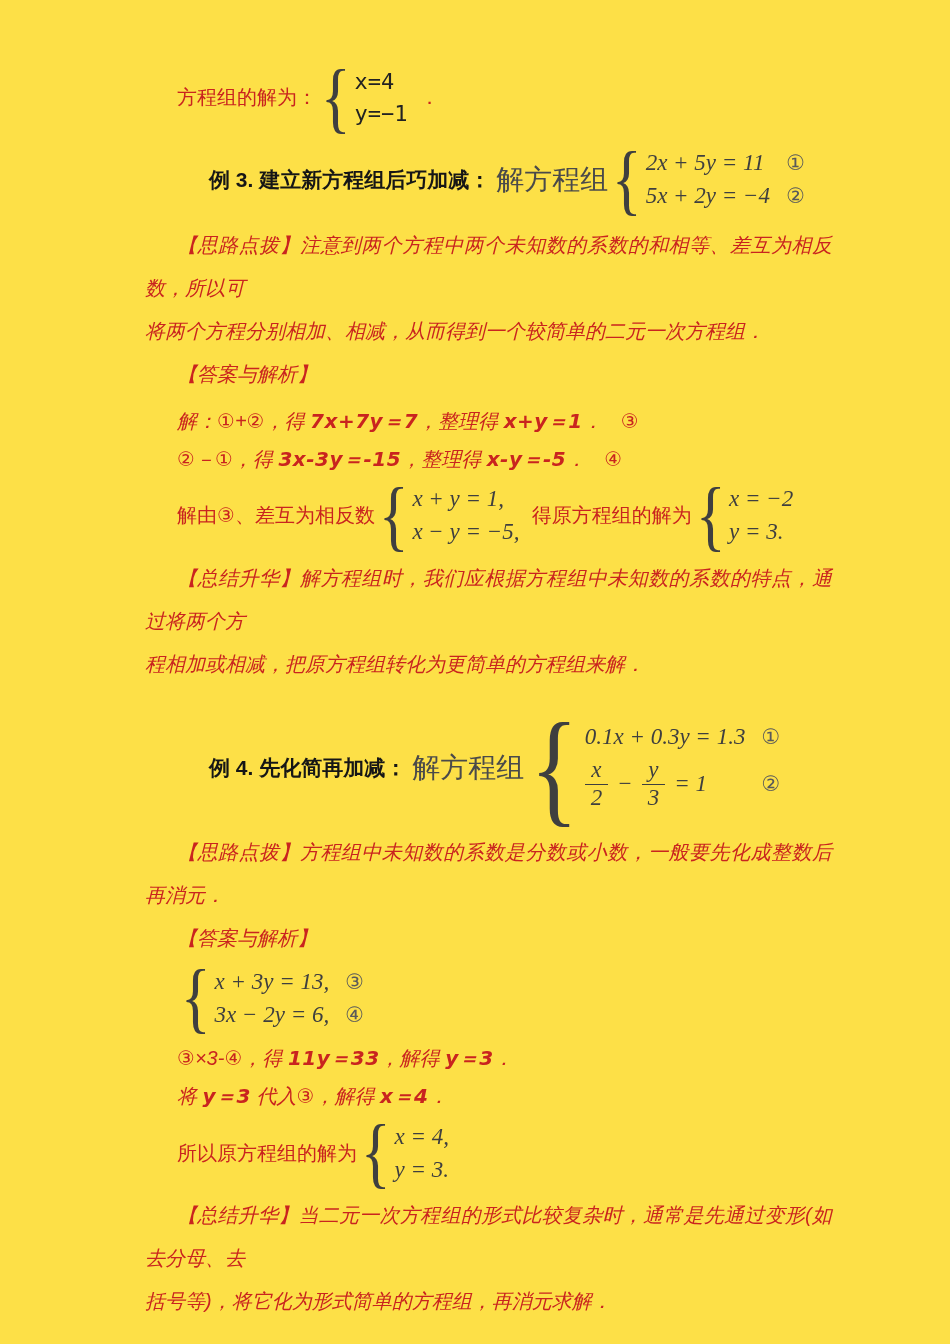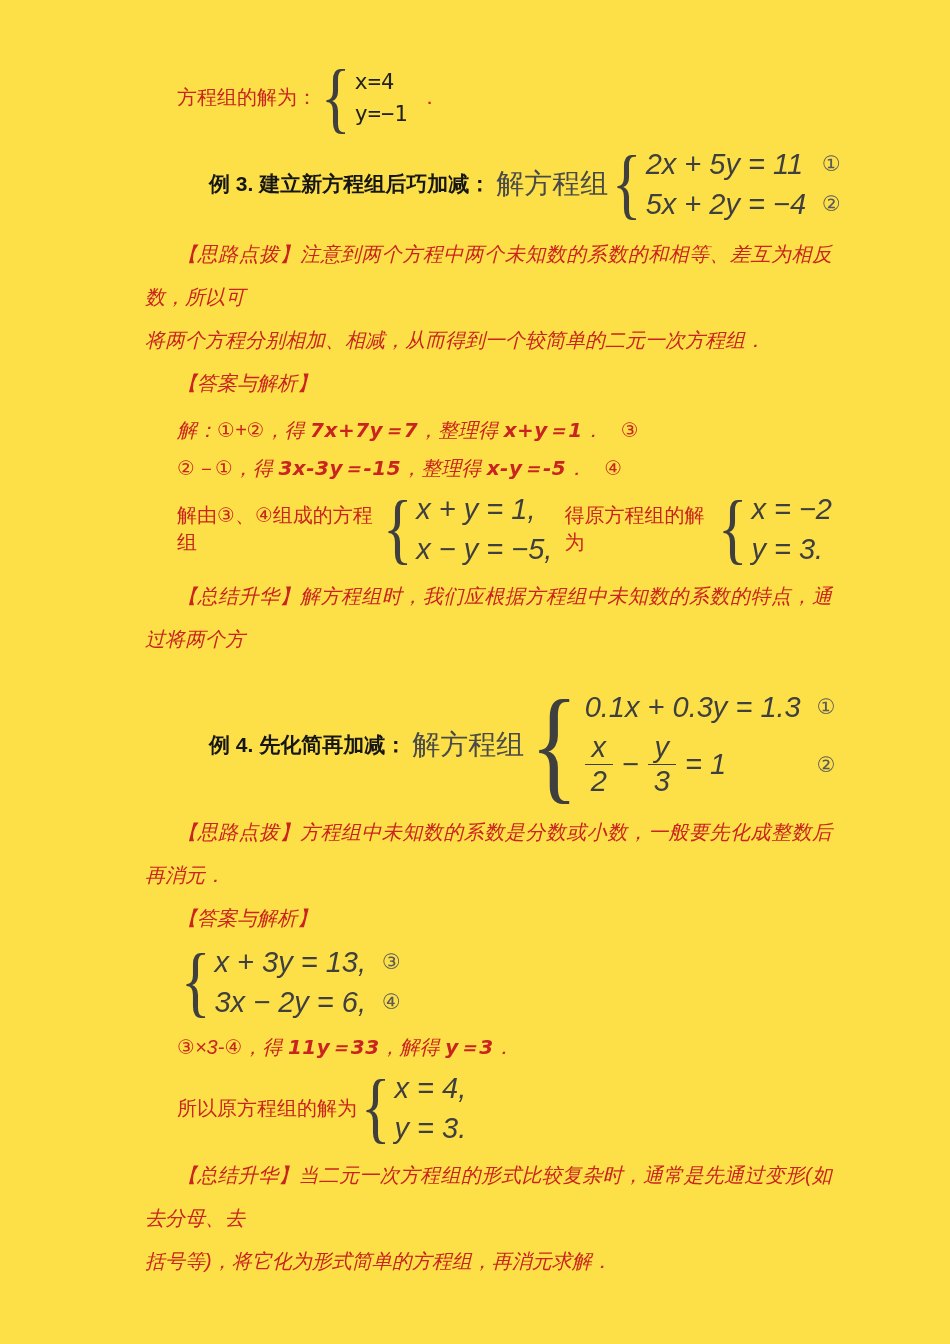--- a/index.html
+++ b/index.html
@@ -11,22 +11,22 @@
   }
   .red  { color:#c9241f; }
   .para { margin:0; line-height:43px; text-align:justify;font-style:italic; }
   .tind { text-indent:32px; }
   .ind  { padding-left:32px; }
   .mixline { display:flex; align-items:center; padding-left:32px; }
   .stepline { line-height:38px; }
   
   .bm { font-family:"DejaVu Sans","Liberation Sans",sans-serif; font-weight:700; letter-spacing:0.5px; }
   
-  .math { font-family:Liberation Sans, sans-serif; font-style:italic;
-          color:#3f3f3f; font-size:29px; white-space:nowrap; }
+  .math { font-family:Liberation Serif, serif; font-style:italic;
+          color:#3f3f3f; font-size:23px; white-space:nowrap; }
   .mnum { font-style:normal; font-family:"DejaVu Sans",sans-serif; color:#5a5a5a; font-size:21px; }
   .mono { font-family:"DejaVu Sans Mono","Liberation Mono",monospace; font-style:normal;
           color:#222222; font-size:22px; }
   .sys  { display:inline-flex; align-items:center; }
   .brace{ font-family:"Liberation Serif",serif; font-weight:400; color:#3f3f3f;
           line-height:0.82; display:inline-block; transform:scaleX(0.8); transform-origin:center; }
   .b2 { font-size:78px; }
   .b3 { font-size:126px; }
   .rows { display:grid; grid-template-columns:max-content max-content; column-gap:16px;
           row-gap:7px; align-items:center; margin-left:0; }
@@ -85,40 +85,41 @@
   <p class="para ind red">【答案与解析】</p>
 
   <p class="para ind stepline mt3">
     <span class="red">解：①+②，得 </span><span class="red bm">7x+7y＝7</span><span class="red">，整理得 </span><span class="red bm">x+y＝1</span><span class="red">．</span><span class="red gap">③</span>
   </p>
   <p class="para ind stepline">
     <span class="red">②－①，得 </span><span class="red bm">3x-3y＝-15</span><span class="red">，整理得 </span><span class="red bm">x-y＝-5</span><span class="red">．</span><span class="red gap">④</span>
   </p>
 
   <div class="mixline mt3">
-    <span class="red">解由③、④组成的方程组</span>
+    <span class="red">解由③、差互为相反数</span>
     <span class="sys">
       <span class="brace b2">{</span>
       <span class="rows one">
         <span class="math">x + y = 1,</span>
         <span class="math">x − y = −5,</span>
       </span>
     </span>
     <span class="red gap2">得原方程组的解为</span>
     <span class="sys">
       <span class="brace b2">{</span>
       <span class="rows one">
         <span class="math">x = −2</span>
         <span class="math">y = 3.</span>
       </span>
     </span>
   </div>
 
   <p class="para tind mt5">
     <span class="red">【总结升华】</span><span class="red">解方程组时，我们应根据方程组中未知数的系数的特点，通过将两个方</span><br>
+    <span class="red">程相加或相减，把原方程组转化为更简单的方程组来解．</span>
   </p>
 
   <div class="mixline mt4">
     <span class="extitle">例 4. 先化简再加减：</span>
     <span class="solve">解方程组</span>
     <span class="sys">
       <span class="brace b3">{</span>
       <span class="rows">
         <span class="math">0.1x + 0.3y = 1.3</span>
         <span class="math mnum">①</span>
@@ -153,20 +154,23 @@
         <span class="math mnum">③</span>
         <span class="math">3x − 2y = 6,</span>
         <span class="math mnum">④</span>
       </span>
     </span>
   </div>
 
   <p class="para ind stepline mt5">
     <span class="red">③×3-④，得 </span><span class="red bm">11y＝33</span><span class="red">，解得 </span><span class="red bm">y＝3</span><span class="red">．</span>
   </p>
+  <p class="para ind stepline">
+    <span class="red">将 </span><span class="red bm">y＝3</span><span class="red"> 代入③，解得 </span><span class="red bm">x＝4</span><span class="red">．</span>
+  </p>
 
   <div class="mixline mt3">
     <span class="red">所以原方程组的解为</span>
     <span class="sys">
       <span class="brace b2">{</span>
       <span class="rows one">
         <span class="math">x = 4,</span>
         <span class="math">y = 3.</span>
       </span>
     </span>

